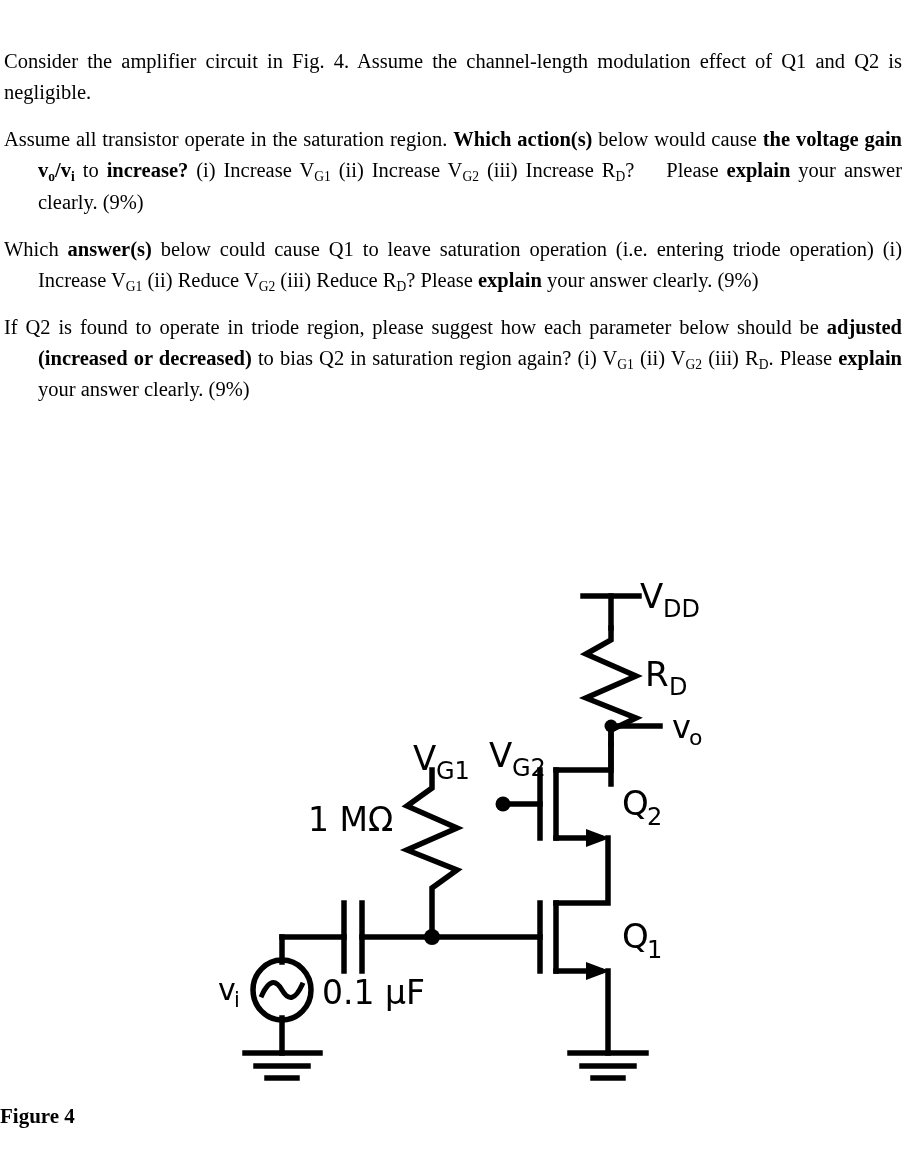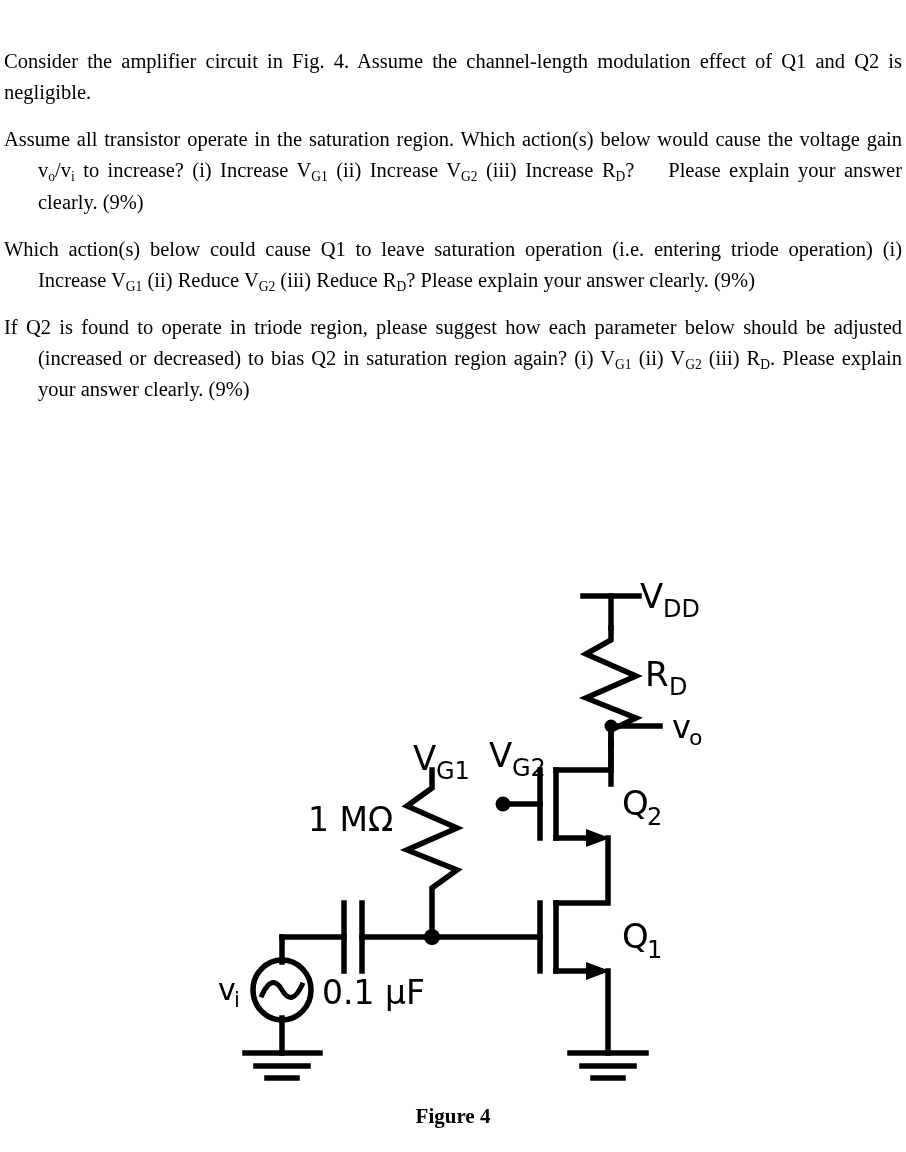--- a/index.html
+++ b/index.html
@@ -31,21 +31,21 @@
   .para {
     margin: 0 0 0px 0;
   }
   .para.intro { text-indent: 0; margin-bottom: 16px; }
   .para.item {
     padding-left: 34px;
     text-indent: -34px;
     margin-bottom: 16px;
   }
   .para.item .lbl { display: inline-block; }
-  b, .bold { font-weight: normal; }
+  b, .bold { font-weight: bold; }
   sub {
     font-size: 0.66em;
     vertical-align: baseline;
     position: relative;
     top: 0.28em;
     letter-spacing: 0;
   }
   .nowrap { white-space: nowrap; }
 
   
@@ -59,38 +59,37 @@
   #circuit-svg {
     position: absolute;
     left: 0;
     top: 0;
   }
   .figcap {
     position: absolute;
     left: 0;
     top: 556px;
     width: 906px;
-    text-align: center;
     font-size: 21px;
     font-weight: bold;
     font-family: "Liberation Serif", "DejaVu Serif", serif;
   }
   
   .clabel { font-family: "DejaVu Sans", "Liberation Sans", sans-serif; fill: #000; }
 </style>
 </head>
 <body>
 
 <div class="qtext">
 
   <p class="para intro">Consider the amplifier circuit in Fig. 4. Assume the channel-length modulation effect of Q1 and Q2 is negligible.</p>
 
   <p class="para item"><span class="lbl">(a)&nbsp;</span>Assume all transistor operate in the saturation region. <b>Which action(s)</b> below would cause <b>the voltage gain</b> <b class="nowrap">v<sub>o</sub>/v<sub>i</sub></b> to <b>increase?</b> (i) Increase V<sub>G1</sub> (ii) Increase V<sub>G2</sub> (iii) Increase R<sub>D</sub>?&nbsp;&nbsp;&nbsp; Please <b>explain</b> your answer clearly. (9%)</p>
 
-  <p class="para item"><span class="lbl">(b)&nbsp;</span>Which <b>action(s)</b> below could cause Q1 to leave saturation operation (i.e. entering triode operation) (i) Increase V<sub>G1</sub> (ii) Reduce V<sub>G2</sub> (iii) Reduce R<sub>D</sub>? Please <b>explain</b> your answer clearly. (9%)</p>
+  <p class="para item"><span class="lbl">(b)&nbsp;</span>Which <b>answer(s)</b> below could cause Q1 to leave saturation operation (i.e. entering triode operation) (i) Increase V<sub>G1</sub> (ii) Reduce V<sub>G2</sub> (iii) Reduce R<sub>D</sub>? Please <b>explain</b> your answer clearly. (9%)</p>
 
   <p class="para item"><span class="lbl">(c)&nbsp;</span>If Q2 is found to operate in triode region, please suggest how each parameter below should be <b>adjusted (increased or decreased)</b> to bias Q2 in saturation region again? (i) V<sub>G1</sub> (ii) V<sub>G2</sub> (iii) R<sub>D</sub>. Please <b>explain</b> your answer clearly. (9%)</p>
 
 </div>
 
 <div id="circuit-figure">
 
   <svg id="circuit-svg" width="906" height="560" viewBox="0 0 906 560">
 
     <g stroke="#000" stroke-width="5.5" fill="none" stroke-linecap="square" stroke-linejoin="miter">

